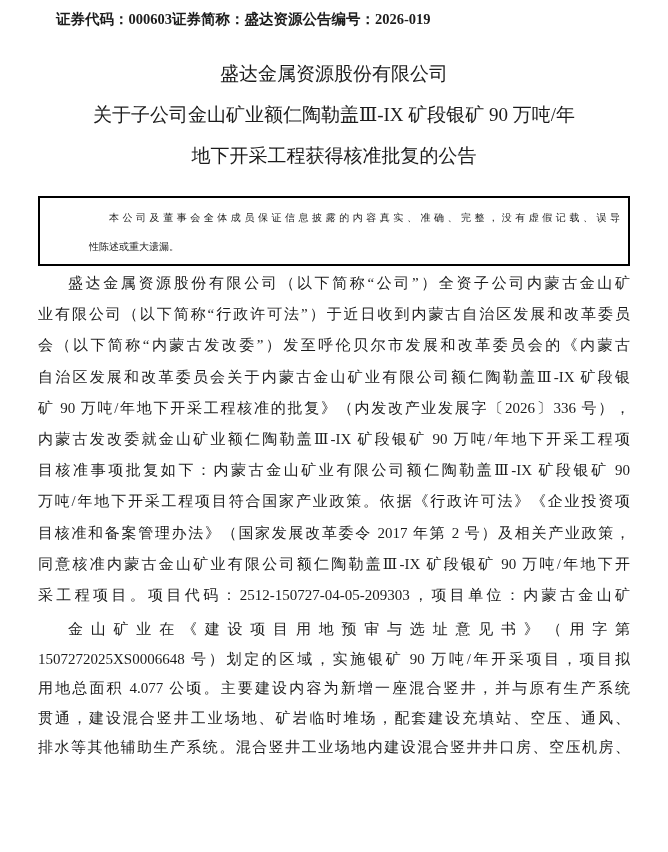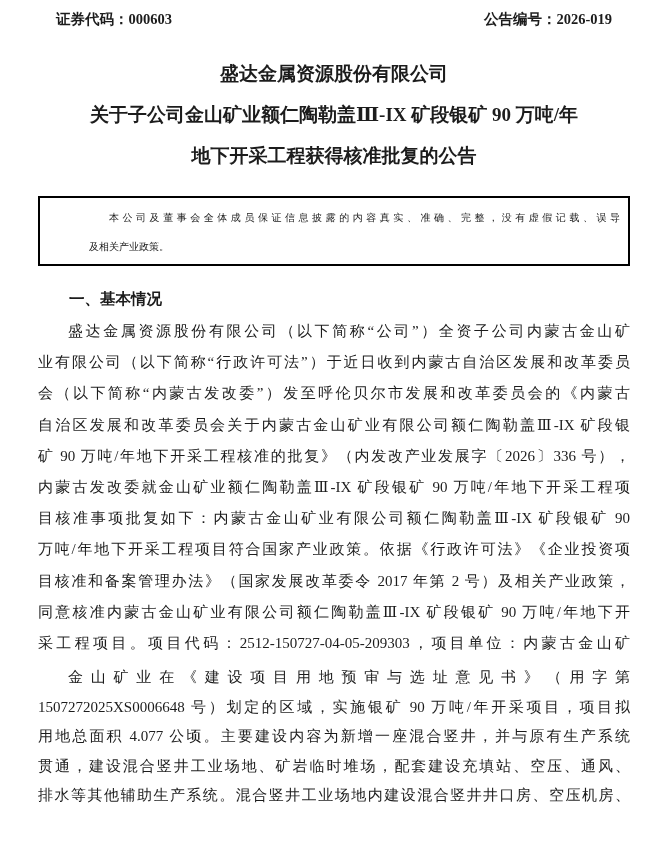--- a/index.html
+++ b/index.html
@@ -14,31 +14,30 @@
     margin: 0 auto;
     background: #ffffff;
     color: #1c1c1c;
     font-family: "Liberation Serif", "DejaVu Serif", serif;
     overflow: hidden;
     box-sizing: border-box;
     padding: 8px 38px 0 38px;
   }
   .top-header {
     display: flex;
-    justify-content: space-between;
     align-items: baseline;
     padding: 2px 18px 0 18px;
     font-size: 14.5px;
     font-weight: bold;
     white-space: nowrap;
   }
   .title-block {
     margin-top: 24px;
     text-align: center;
-    font-weight: bold;
+    font-weight: normal;
     font-size: 19px;
   }
   .title-line {
     line-height: 41px;
   }
   .disclaimer-box {
     margin-top: 20px;
     border: 2px solid #000000;
     padding: 5px 8px 3px 8px;
     font-size: 15px;
@@ -82,35 +81,35 @@
     line-height: 29.5px;
   }
 </style>
 </head>
 <body>
 
 <div class="page">
 
   <div class="top-header">
     <span><span>证券代码：</span><span>000603</span></span>
+    <span><span>证券简称：</span><span>盛达资源</span></span>
     <span><span>公告编号：</span><span>2026-019</span></span>
   </div>
 
   <div class="title-block">
     <div class="title-line">盛达金属资源股份有限公司</div>
     <div class="title-line">关于子公司金山矿业额仁陶勒盖Ⅲ-IX 矿段银矿 90 万吨/年</div>
     <div class="title-line">地下开采工程获得核准批复的公告</div>
   </div>
 
   <div class="disclaimer-box">
     <div class="line indent">本公司及董事会全体成员保证信息披露的内容真实、准确、完整，没有虚假记载、误导</div>
-    <div class="line last">及相关产业政策。</div>
+    <div class="line last">性陈述或重大遗漏。</div>
   </div>
 
-  <div class="section-heading">一、基本情况</div>
 
   <div class="paragraph">
     <div class="line indent">盛达金属资源股份有限公司（以下简称“公司”）全资子公司内蒙古金山矿</div>
     <div class="line">业有限公司（以下简称“行政许可法”）于近日收到内蒙古自治区发展和改革委员</div>
     <div class="line">会（以下简称“内蒙古发改委”）发至呼伦贝尔市发展和改革委员会的《内蒙古</div>
     <div class="line">自治区发展和改革委员会关于内蒙古金山矿业有限公司额仁陶勒盖Ⅲ-IX 矿段银</div>
     <div class="line">矿 90 万吨/年地下开采工程核准的批复》（内发改产业发展字〔2026〕336 号），</div>
     <div class="line">内蒙古发改委就金山矿业额仁陶勒盖Ⅲ-IX 矿段银矿 90 万吨/年地下开采工程项</div>
     <div class="line">目核准事项批复如下：内蒙古金山矿业有限公司额仁陶勒盖Ⅲ-IX 矿段银矿 90</div>
     <div class="line">万吨/年地下开采工程项目符合国家产业政策。依据《行政许可法》《企业投资项</div>

